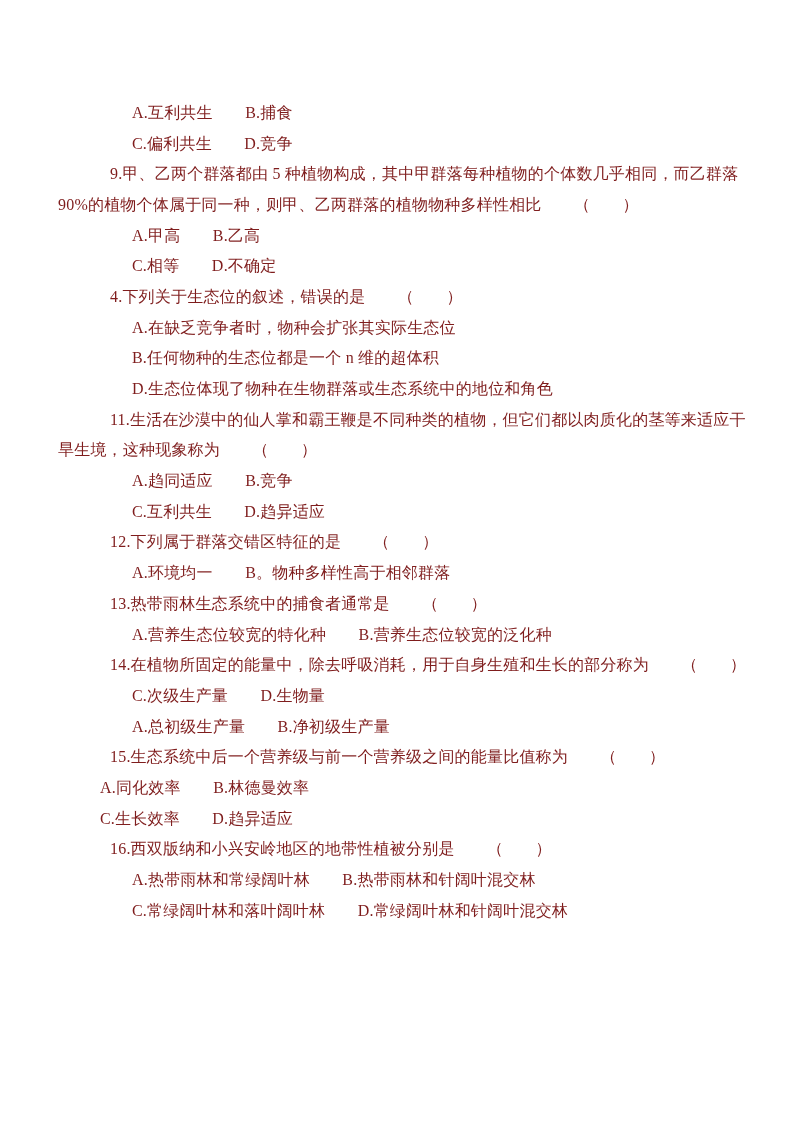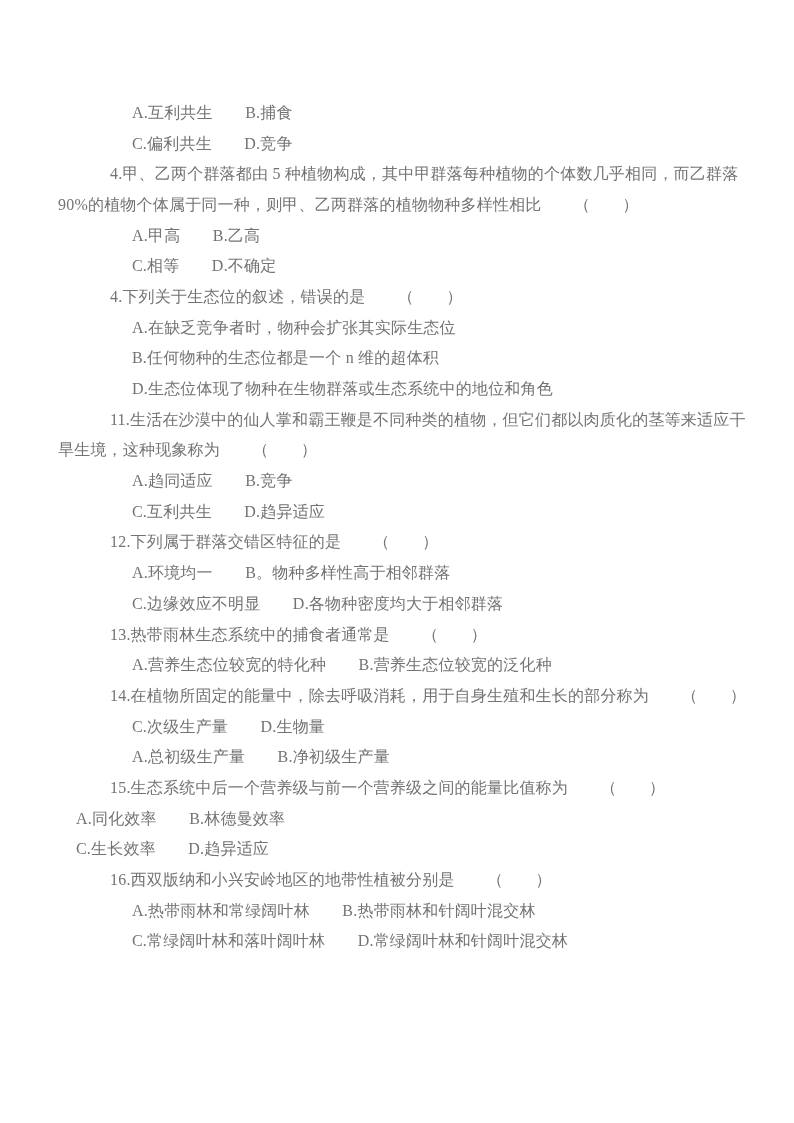--- a/index.html
+++ b/index.html
@@ -8,21 +8,21 @@
     background: #ffffff;
   }
   .page {
     position: relative;
     width: 794px;
     height: 1123px;
     background: #ffffff;
     overflow: hidden;
     font-family: "Liberation Serif", "DejaVu Serif", serif;
     font-size: 16px;
-    color: #737373;
+    color: #7f1d1d;
   }
   .doc {
     position: absolute;
     top: 98px;
     left: 0;
     width: 794px;
   }
   .line {
     height: 30.7px;
     display: flex;
@@ -30,44 +30,43 @@
     white-space: pre;
     letter-spacing: 0.2px;
   }
   
   .q  { padding-left: 110px; }
   
   .c  { padding-left: 58px; }
   
   .o  { padding-left: 132px; }
   
-  .o2 { padding-left: 76px; }
+  .o2 { padding-left: 100px; }
 </style>
 </head>
 <body>
 
 <div class="page">
   <div class="doc">
     <div class="line o">A.互利共生　　B.捕食</div>
     <div class="line o">C.偏利共生　　D.竞争</div>
-    <div class="line q">4.甲、乙两个群落都由 5 种植物构成，其中甲群落每种植物的个体数几乎相同，而乙群落</div>
+    <div class="line q">9.甲、乙两个群落都由 5 种植物构成，其中甲群落每种植物的个体数几乎相同，而乙群落</div>
     <div class="line c">90%的植物个体属于同一种，则甲、乙两群落的植物物种多样性相比　　（　　）</div>
     <div class="line o">A.甲高　　B.乙高</div>
     <div class="line o">C.相等　　D.不确定</div>
     <div class="line q">4.下列关于生态位的叙述，错误的是　　（　　）</div>
     <div class="line o">A.在缺乏竞争者时，物种会扩张其实际生态位</div>
     <div class="line o">B.任何物种的生态位都是一个 n 维的超体积</div>
     <div class="line o">D.生态位体现了物种在生物群落或生态系统中的地位和角色</div>
     <div class="line q">11.生活在沙漠中的仙人掌和霸王鞭是不同种类的植物，但它们都以肉质化的茎等来适应干</div>
     <div class="line c">旱生境，这种现象称为　　（　　）</div>
     <div class="line o">A.趋同适应　　B.竞争</div>
     <div class="line o">C.互利共生　　D.趋异适应</div>
     <div class="line q">12.下列属于群落交错区特征的是　　（　　）</div>
     <div class="line o">A.环境均一　　B。物种多样性高于相邻群落</div>
-    <div class="line o">C.边缘效应不明显　　D.各物种密度均大于相邻群落</div>
     <div class="line q">13.热带雨林生态系统中的捕食者通常是　　（　　）</div>
     <div class="line o">A.营养生态位较宽的特化种　　B.营养生态位较宽的泛化种</div>
     <div class="line q">14.在植物所固定的能量中，除去呼吸消耗，用于自身生殖和生长的部分称为　　（　　）</div>
     <div class="line o">C.次级生产量　　D.生物量</div>
     <div class="line o">A.总初级生产量　　B.净初级生产量</div>
     <div class="line q">15.生态系统中后一个营养级与前一个营养级之间的能量比值称为　　（　　）</div>
     <div class="line o2">A.同化效率　　B.林德曼效率</div>
     <div class="line o2">C.生长效率　　D.趋异适应</div>
     <div class="line q">16.西双版纳和小兴安岭地区的地带性植被分别是　　（　　）</div>
     <div class="line o">A.热带雨林和常绿阔叶林　　B.热带雨林和针阔叶混交林</div>

